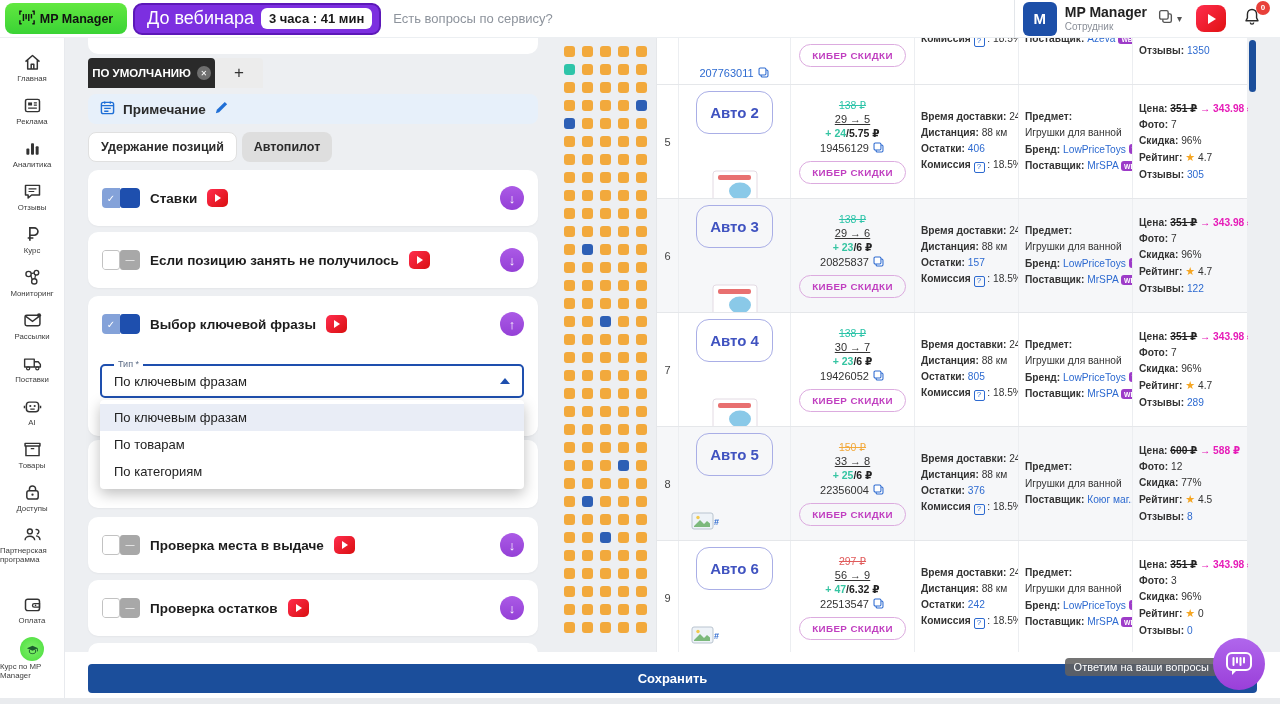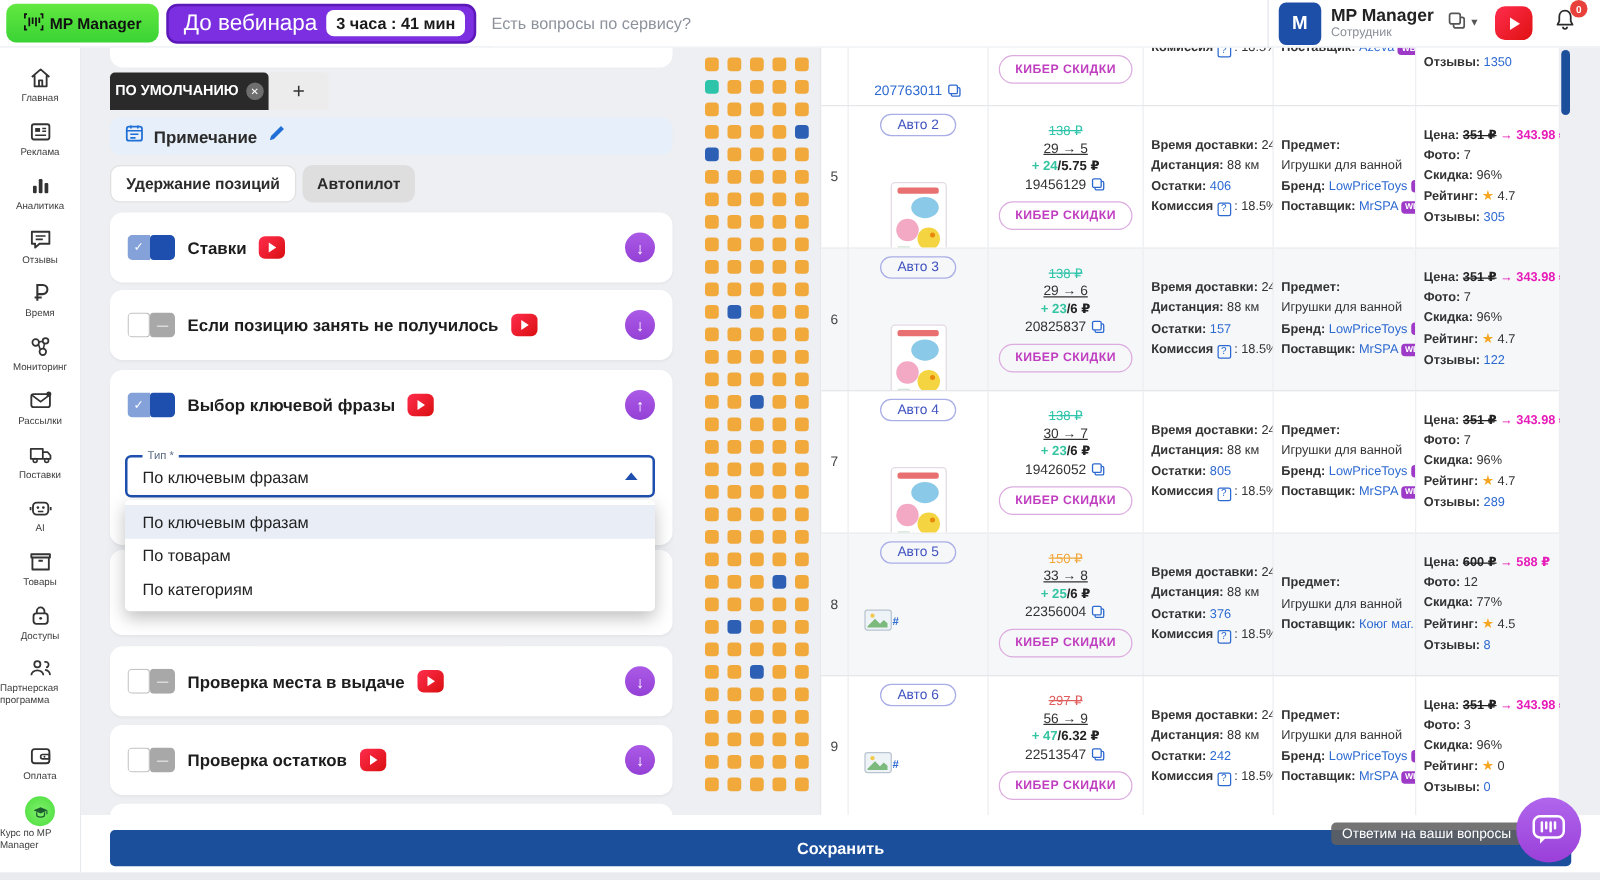--- a/index.html
+++ b/index.html
@@ -76,21 +76,21 @@
   .dot{width:11px;height:11px;border-radius:3px;cursor:pointer;}
 
   
   .rtable{position:absolute;left:656px;top:38px;width:591px;background:#fff;border-left:1px solid #e5e7ea;z-index:5;}
   .trow{display:grid;grid-template-columns:22px 112px 124px 104px 114px 115px;border-bottom:1px solid #e5e7ea;height:114px;}
   .trow.partial{height:47px;}
   .trow.alt{background:#f6f7f9;}
   .tc{border-right:1px solid #eceef1;padding:4px 6px;overflow:hidden;font-size:10.2px;color:#333;}
   .tc-num{display:flex;align-items:center;justify-content:center;font-size:11px;color:#444;padding:0;}
   .tc-prod{display:flex;flex-direction:column;align-items:center;justify-content:space-between;padding:6px 2px 5px;gap:36px;}
-  .auto-badge{border:1.5px solid #a9aee6;border-radius:13px;color:#4053c0;font-size:11px;padding:2px 13px;white-space:nowrap;cursor:pointer;}
+  .auto-badge{border:1.5px solid #a9aee6;border-radius:13px;color:#4053c0;font-size:15px;padding:12px 13px;white-space:nowrap;cursor:pointer;font-weight:bold;}
   .prod-img svg{display:block;}
   .article{color:#2d6ad0;font-size:11px;display:inline-flex;align-items:center;gap:3px;cursor:pointer;white-space:nowrap;}
   .cicon svg{width:13px;height:13px;display:block;}
   .cicon{cursor:pointer;}
   .tc-bid{display:flex;flex-direction:column;align-items:center;justify-content:center;gap:2px;text-align:center;}
   .oldprice{font-size:10.5px;text-decoration:line-through;}
   .pos{font-size:11px;text-decoration:underline;color:#333;}
   .delta{font-size:10.5px;color:#222;font-weight:bold;}
   .delta em{font-style:normal;color:#35c4a2;}
   .campaign{font-size:11px;color:#333;display:inline-flex;align-items:center;gap:3px;}
@@ -191,21 +191,21 @@
           </svg>
         </span>
         <span class="side-label">Отзывы</span>
       </div>
       <div class="side-item">
         <span class="side-ico">
           <svg viewBox="0 0 24 24">
             <path d="M9 19 V4.5 H14 a4.2 4.2 0 0 1 0 8.4 H9 M6.5 16 H13" fill="none" stroke="#333" stroke-width="1.9"></path>
           </svg>
         </span>
-        <span class="side-label">Время</span>
+        <span class="side-label">Курс</span>
       </div>
       <div class="side-item">
         <span class="side-ico">
           <svg viewBox="0 0 24 24">
             <circle cx="7.5" cy="8" r="3" fill="none" stroke="#333" stroke-width="1.6"></circle>
             <circle cx="16.5" cy="6.5" r="2.6" fill="none" stroke="#333" stroke-width="1.6"></circle>
             <circle cx="14" cy="16.5" r="3" fill="none" stroke="#333" stroke-width="1.6"></circle>
             <path d="M10 9.5 L11.5 14 M10.4 7.5 L14 6.8 M15.5 9 L14.6 13.6" stroke="#333" stroke-width="1.4"></path>
           </svg>
         </span>

